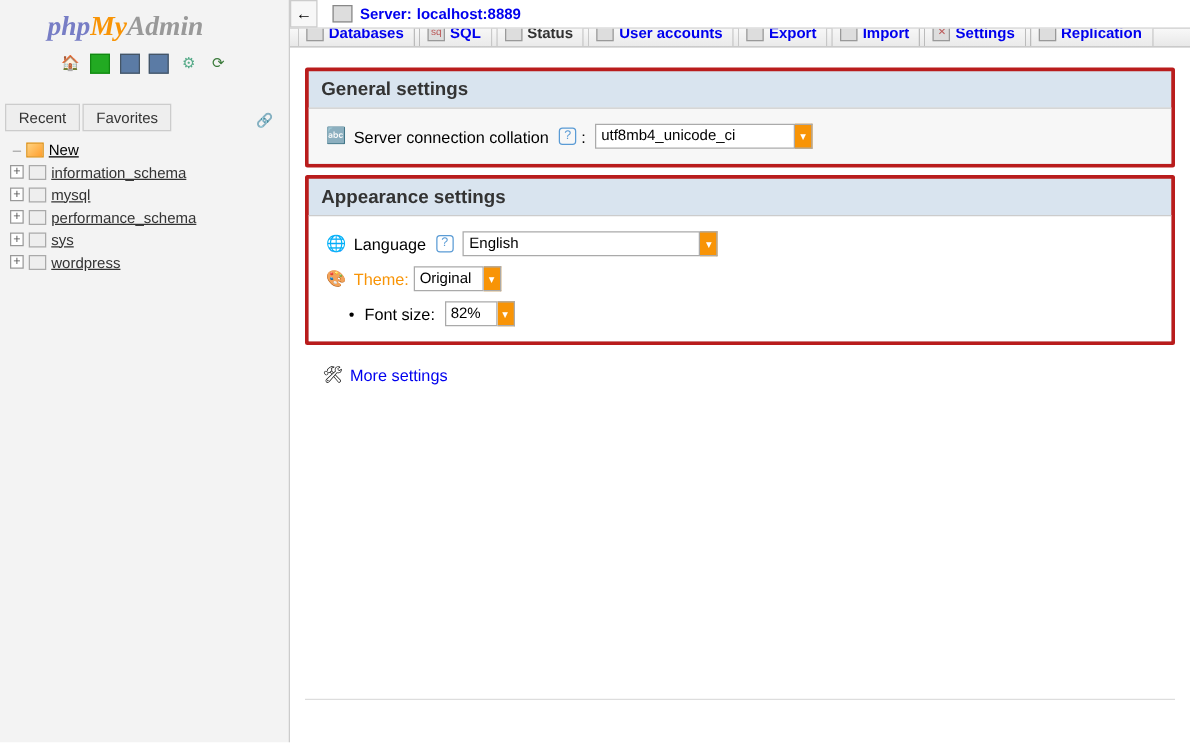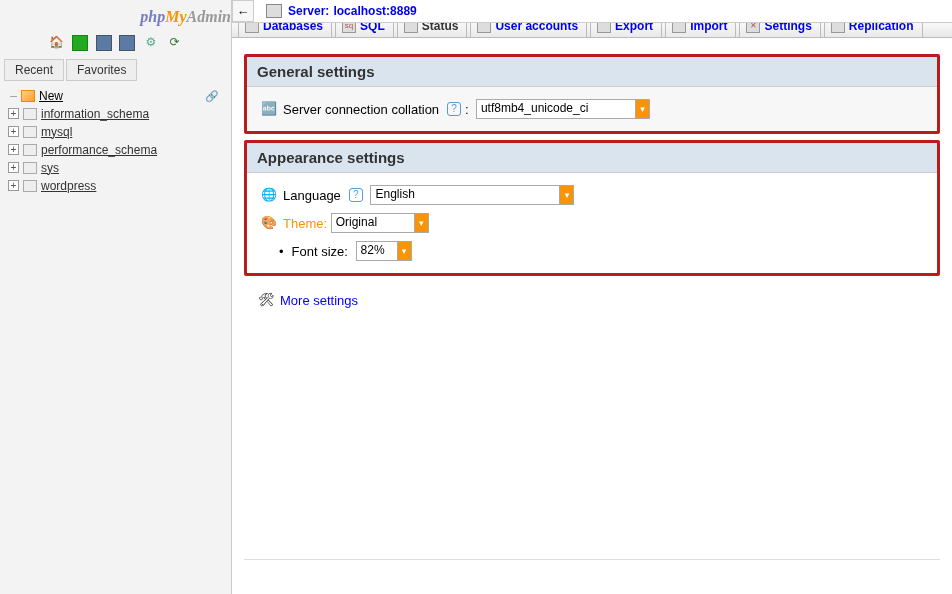--- a/index.html
+++ b/index.html
@@ -14,26 +14,26 @@
 }
 .sidebar {
   position: absolute;
   left: 0; top: 0;
   width: 232px;
   height: 594px;
   background: #f3f3f3;
   border-right: 1px solid #ccc;
 }
 .logo {
-  text-align: right;
+  text-align: left;
   padding: 8px 0 4px 0;
   font-family: Georgia, serif;
   font-style: italic;
   font-weight: bold;
-  font-size: 16px;
+  font-size: 22px;
   margin-left: 38px;
 }
 .logo .php { color: #777dc5; }
 .logo .my { color: #f89406; }
 .logo .admin { color: #999; }
 .sidebar-icons {
   text-align: center;
   padding: 4px 0 8px 0;
 }
 .sidebar-icons span {
@@ -49,20 +49,21 @@
   padding: 0 4px;
 }
 .tabs-recent .tab {
   background: #eee;
   border: 1px solid #ccc;
   padding: 3px 10px;
   font-size: 12px;
   color: #333;
   margin-right: 2px;
   cursor: pointer;
+  margin-top: 16px;
 }
 .link-icon {
   position: absolute;
   right: 12px;
   top: 90px;
   color: #888;
   font-size: 11px;
 }
 .tree {
   padding: 6px 4px 4px 8px;
@@ -260,21 +261,21 @@
   color: #fff;
   font-size: 9px;
   display: flex;
   align-items: center;
   justify-content: center;
   border: 1px solid #aaa;
   border-left: none;
 }
 .sel.collation { width: 160px; }
 .sel.lang { width: 190px; }
-.sel.theme { width: 84px; }
+.sel.theme { width: 56px; }
 .sel.fontsize { width: 42px; }
 .theme-link { color: #f89406; font-weight: normal; text-decoration: none; }
 .row.bullet::before {
   content: "•";
   margin: 0 8px 0 18px;
 }
 .more-row {
   display: flex;
   align-items: center;
   padding: 10px 14px 4px 14px;

